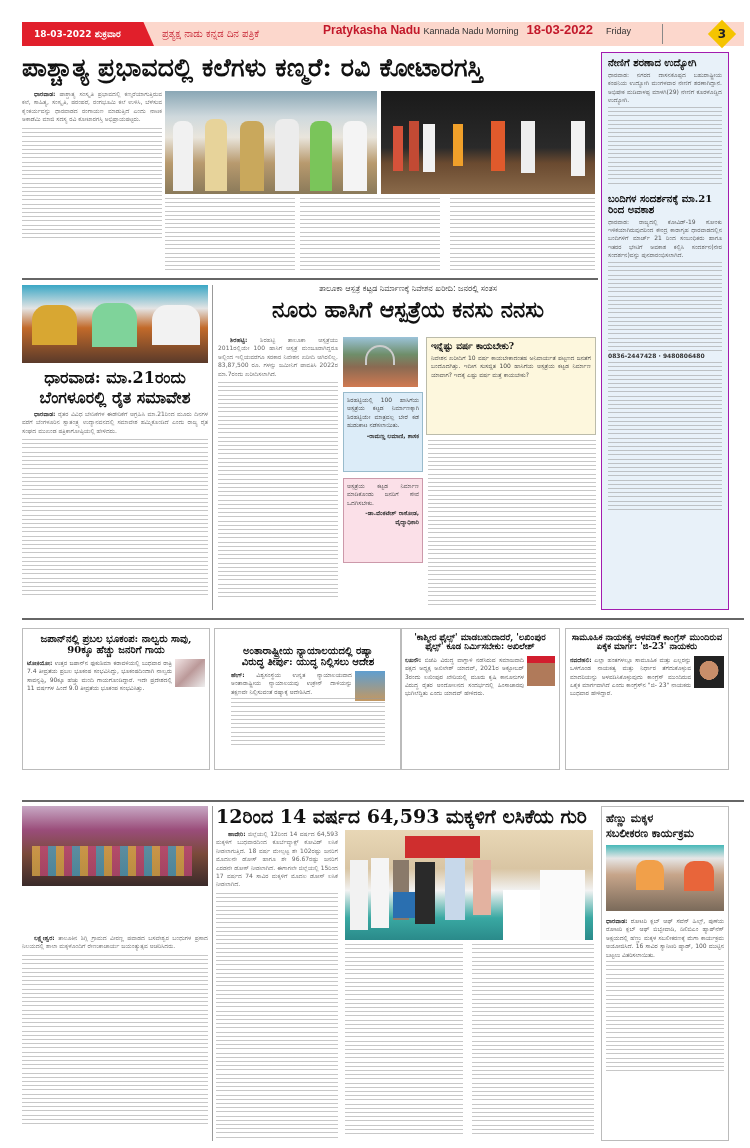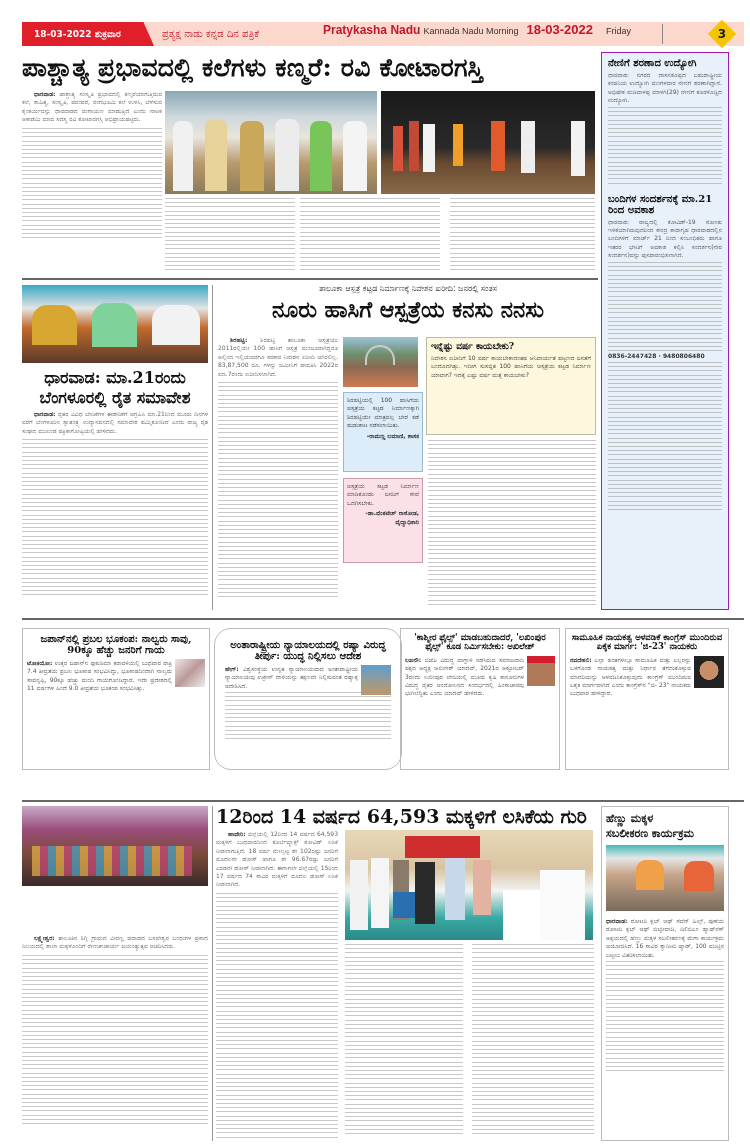--- a/index.html
+++ b/index.html
@@ -136,21 +136,21 @@
     <div class="lines" style="height:165px;"></div>
   </div>
 
 <div class="rule" style="left:22px;top:618px;width:722px;height:2px;"></div>
 
 <div class="box" style="left:22px;top:628px;width:188px;height:142px;padding:4px;">
   <div class="hl" style="font-size:10px;text-align:center;">ಜಪಾನ್‌ನಲ್ಲಿ ಪ್ರಬಲ ಭೂಕಂಪ: ನಾಲ್ವರು ಸಾವು, 90ಕ್ಕೂ ಹೆಚ್ಚು ಜನರಿಗೆ ಗಾಯ</div>
   <div style="float:right;width:30px;height:28px;margin:4px 0 2px 3px;background:linear-gradient(135deg,#f3e6e6,#b99,#eee);"></div>
   <div class="body-text" style="margin-top:4px;"><b style="color:#333">ಟೋಕಿಯೋ:</b> <span>ಉತ್ತರ ಜಪಾನ್‌ನ ಫುಕುಶಿಮಾ ಕರಾವಳಿಯಲ್ಲಿ ಬುಧವಾರ ರಾತ್ರಿ 7.4 ತೀವ್ರತೆಯ ಪ್ರಬಲ ಭೂಕಂಪ ಸಂಭವಿಸಿದ್ದು, ಭೂಕಂಪದಿಂದಾಗಿ ನಾಲ್ವರು ಸಾವನ್ನಪ್ಪಿ, 90ಕ್ಕೂ ಹೆಚ್ಚು ಮಂದಿ ಗಾಯಗೊಂಡಿದ್ದಾರೆ. ಇದೇ ಪ್ರದೇಶದಲ್ಲಿ 11 ವರ್ಷಗಳ ಹಿಂದೆ 9.0 ತೀವ್ರತೆಯ ಭೂಕಂಪ ಸಂಭವಿಸಿತ್ತು.</span></div>
 </div>
-<div class="box" style="left:214px;top:628px;width:188px;height:142px;padding:10px;border-radius:17px;">
+<div class="box" style="left:214px;top:628px;width:188px;height:142px;padding:16px;">
   <div class="hl" style="font-size:10px;text-align:center;">ಅಂತಾರಾಷ್ಟ್ರೀಯ ನ್ಯಾಯಾಲಯದಲ್ಲಿ ರಷ್ಯಾ ವಿರುದ್ಧ ತೀರ್ಪು: ಯುದ್ಧ ನಿಲ್ಲಿಸಲು ಆದೇಶ</div>
   <div style="float:right;width:30px;height:30px;margin:4px 0 2px 3px;background:linear-gradient(180deg,#5f9ecf,#c39862);"></div>
   <div class="body-text" style="margin-top:4px;"><b style="color:#333">ಹೇಗ್:</b> <span>ವಿಶ್ವಸಂಸ್ಥೆಯ ಉನ್ನತ ನ್ಯಾಯಾಲಯವಾದ ಅಂತಾರಾಷ್ಟ್ರೀಯ ನ್ಯಾಯಾಲಯವು ಉಕ್ರೇನ್ ದಾಳಿಯನ್ನು ತಕ್ಷಣವೇ ನಿಲ್ಲಿಸುವಂತೆ ರಷ್ಯಾಕ್ಕೆ ಆದೇಶಿಸಿದೆ.</span></div>
   <div class="lines" style="height:50px;margin-top:2px;"></div>
 </div>
 <div class="box" style="left:400px;top:628px;width:160px;height:142px;padding:4px;">
   <div class="hl" style="font-size:8.5px;text-align:center;">'ಕಾಶ್ಮೀರ ಫೈಲ್ಸ್' ಮಾಡಬಹುದಾದರೆ, 'ಲಖಿಂಪುರ ಫೈಲ್ಸ್' ಕೂಡ ನಿರ್ಮಿಸಬೇಕು: ಅಖಿಲೇಶ್</div>
   <div style="float:right;width:28px;height:30px;margin:4px 0 2px 3px;background:linear-gradient(180deg,#d21e2e 0 25%,#b07a5a 25% 100%);"></div>
   <div class="body-text" style="margin-top:4px;"><b style="color:#333">ಲಖನೌ:</b> <span>ಬಿಜೆಪಿ ವಿರುದ್ಧ ವಾಗ್ದಾಳಿ ನಡೆಸಿರುವ ಸಮಾಜವಾದಿ ಪಕ್ಷದ ಅಧ್ಯಕ್ಷ ಅಖಿಲೇಶ್ ಯಾದವ್, 2021ರ ಅಕ್ಟೋಬರ್ 3ರಂದು ಲಖಿಂಪುರ ಖೇರಿಯಲ್ಲಿ ಮೂರು ಕೃಷಿ ಕಾನೂನುಗಳ ವಿರುದ್ಧ ರೈತರ ಆಂದೋಲನದ ಸಂದರ್ಭದಲ್ಲಿ ಹಿಂಸಾಚಾರವು ಭುಗಿಲೆದ್ದಿತು ಎಂದು ಯಾದವ್ ಹೇಳಿದರು.</span></div>
 </div>

